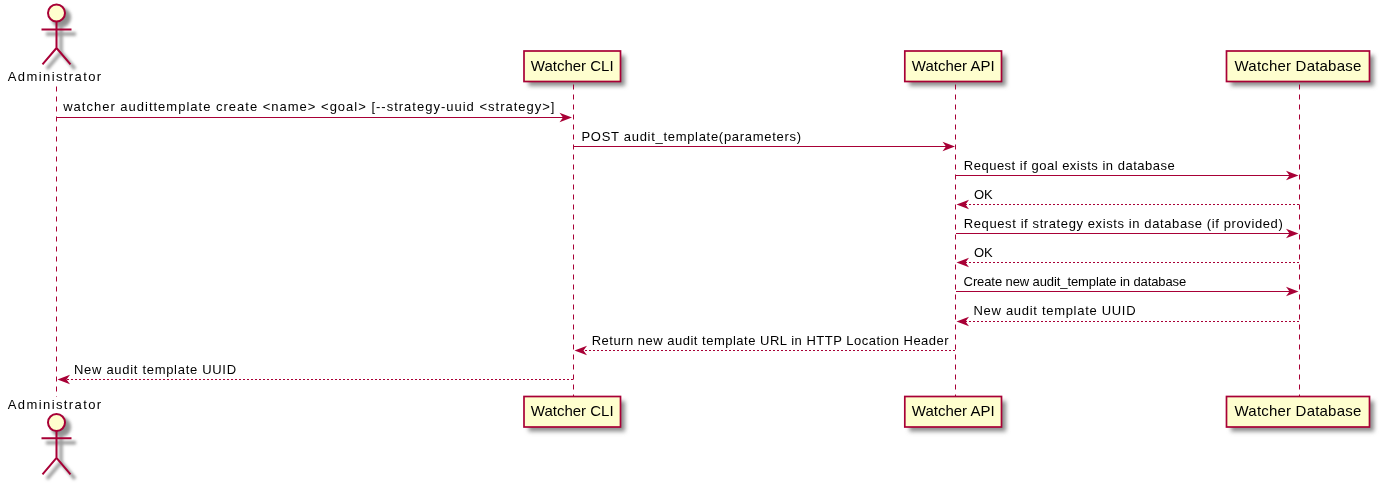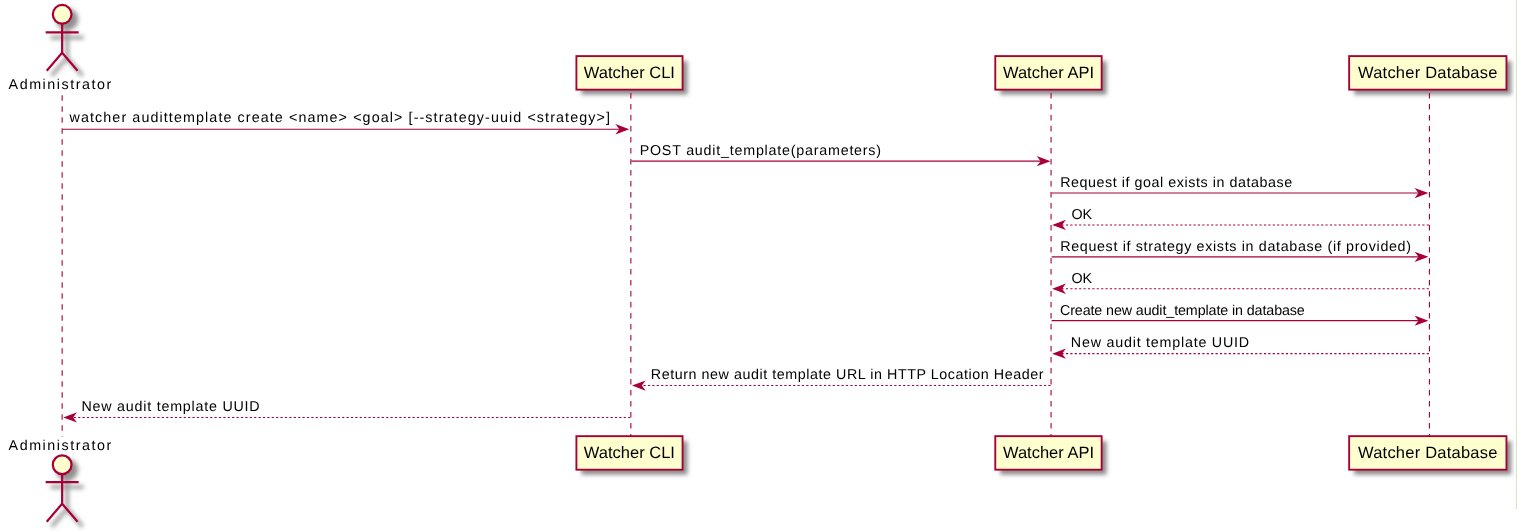--- a/index.html
+++ b/index.html
@@ -1,16 +1,16 @@
 <!DOCTYPE html>
 <html><head>
 <meta charset="utf-8">
 <style>
   html,body{margin:0;padding:0;background:#ffffff;}
-  #page{position:relative;width:1379px;height:483px;background:#4d7c0f;overflow:hidden;}
+  #page{position:relative;width:1379px;height:483px;background:#22c55e;overflow:hidden;}
   svg{display:block;}
   text{font-family:"Liberation Sans",sans-serif;fill:#000000;}
   .msg{font-size:13px;}
   .part{font-size:15px;}
 </style>
 </head>
 <body>
 <div id="page">
 <svg width="1379" height="483" viewBox="0 0 1379 483" xmlns="http://www.w3.org/2000/svg">
   <defs>

